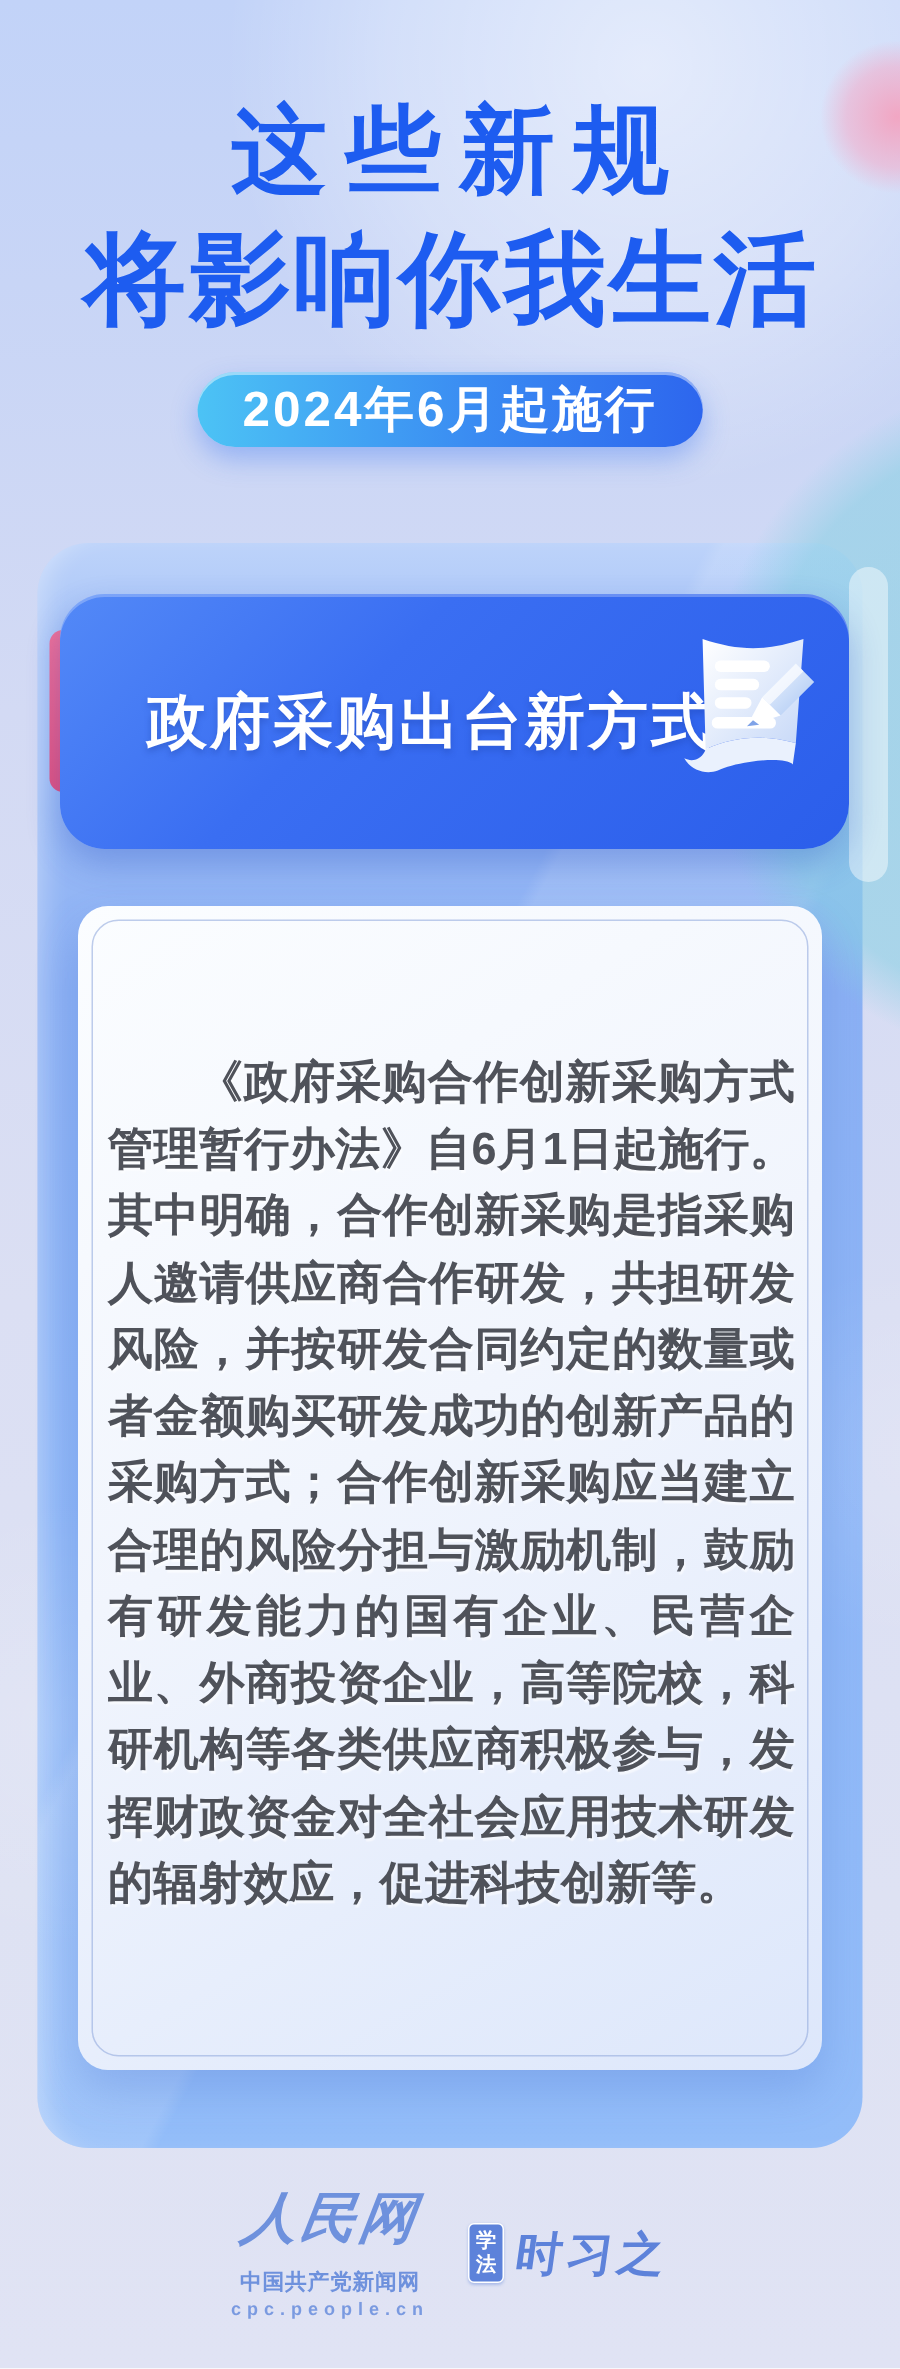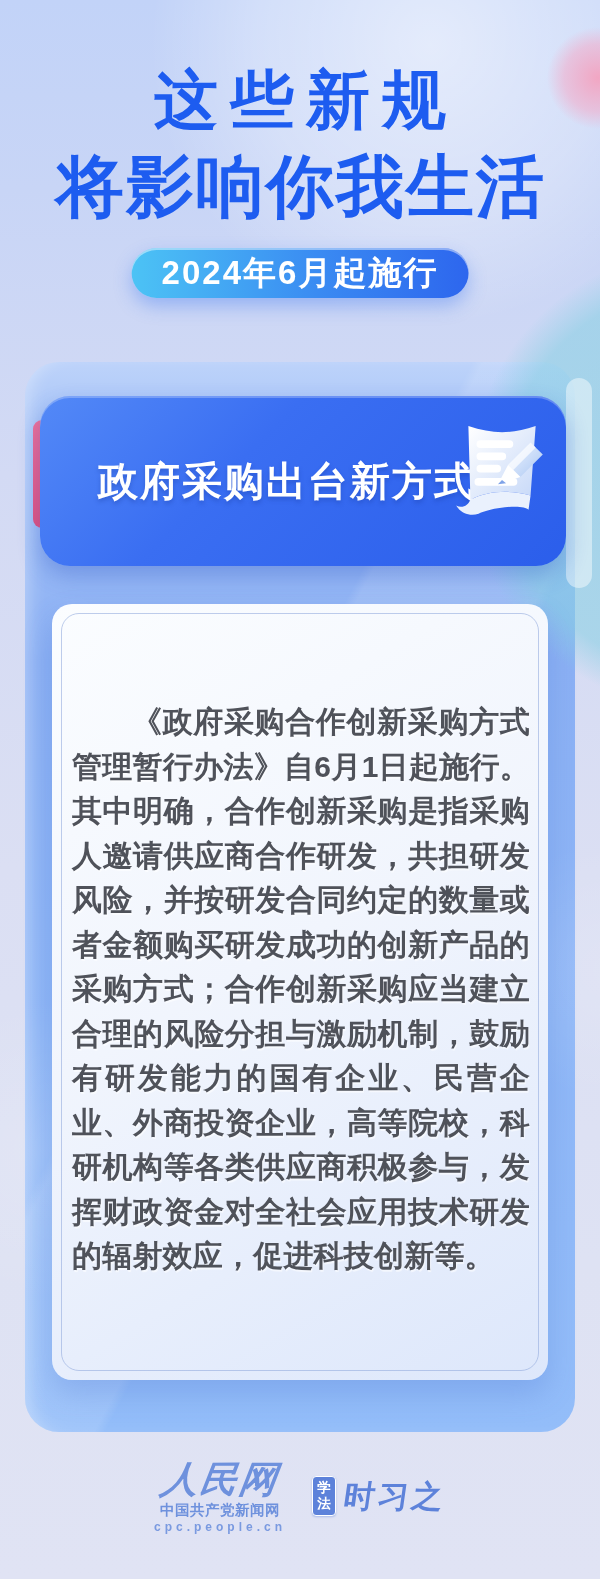--- a/index.html
+++ b/index.html
@@ -70,21 +70,21 @@
     position:absolute; left:20px; right:18px; top:96px; margin:0;
     font-size:30px; line-height:44.5px; letter-spacing:.2px; color:#4f525a; font-weight:600;
     text-align:justify; text-indent:2em;
     text-shadow:1px 2px 1px rgba(255,255,255,.6);
   }
   
   .footer{left:0; top:1460px; width:600px; display:flex; justify-content:center; align-items:center; gap:26px; z-index:1;}
   .pd-logo{text-align:center; color:#6e91dd; line-height:1;}
   .pd-script{font-family:"Liberation Serif","DejaVu Serif",serif; font-style:italic; font-weight:700;
     font-size:37px; transform:skewX(-8deg); letter-spacing:2px; line-height:40px;}
-  .pd-sub{font-size:14.5px; font-weight:700; letter-spacing:.5px; margin-top:3px;}
+  .pd-sub{font-size:14.5px; font-weight:700; letter-spacing:.5px; margin-top:15px;}
   .pd-url{font-size:12px; font-weight:700; letter-spacing:4px; color:#7a9ae0; margin-top:3px;text-align:center;}
   .sxz{display:flex; align-items:center; gap:8px;}
   .xf-badge{width:22px; padding:3px 0; background:#5d82da; border:1.5px solid #ffffff; border-radius:4px;
     display:flex; flex-direction:column; align-items:center; color:#fff; font-size:13.5px; font-weight:700; line-height:16px;
     box-shadow:0 1px 2px rgba(93,130,218,.4);}
   .sxz-brand{font-size:31px; font-weight:900; color:#5d82da; transform:skewX(-8deg); letter-spacing:3px; line-height:1;}
 </style>
 </head>
 <body>
 

